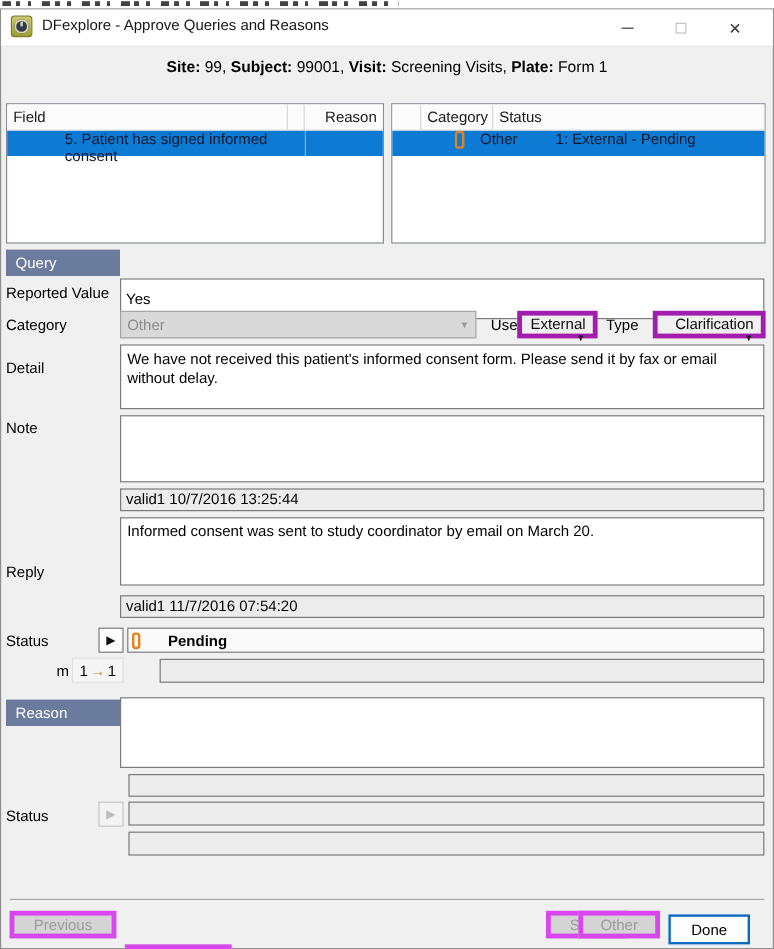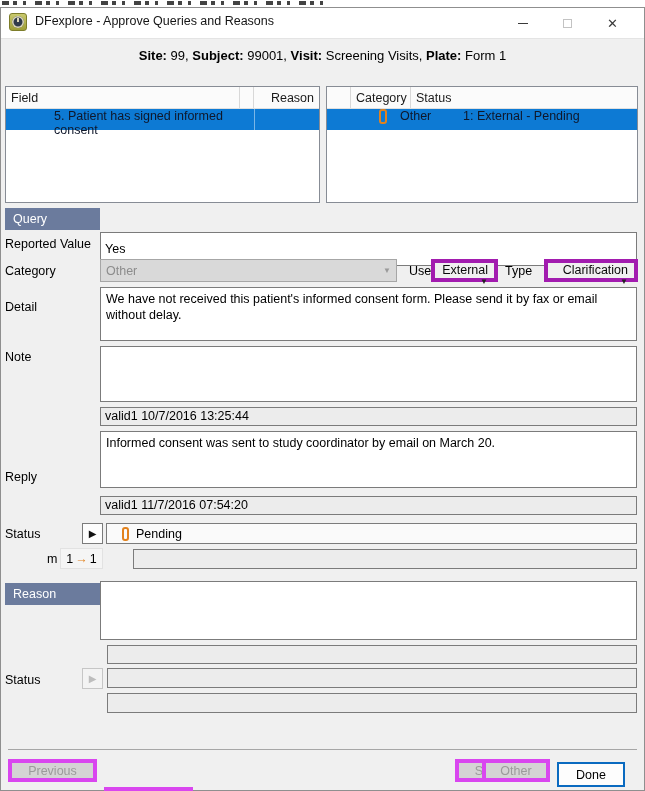--- a/index.html
+++ b/index.html
@@ -70,21 +70,21 @@
   .combo-disabled .caret { margin-left:auto; font-size:8px; color:#9a9a9a; }
   .dropdown { position:absolute; background:#f0f0f0; border:4px solid #a21caf; color:#0a0a0a;
     font-size:12.5px; display:flex; align-items:flex-end; padding:0 6px; cursor:default;flex-direction:column; }
   .dropdown .caret { margin-left:auto; padding-left:8px; font-size:8px; color:#222; }
 
   .playbtn { position:absolute; width:21px; height:21px; background:#fdfdfd; border:1px solid #7b7b7b;
     display:flex; align-items:center; justify-content:center; font-size:10px; color:#111; }
   .playbtn.disabled { background:#f3f3f3; border-color:#c6c6c6; color:#bdbdbd; }
 
   .statusfield { position:absolute; background:#fafafa; border:1px solid #7b7b7b; display:flex;
-    align-items:center; font-size:12.5px; color:#000; padding:0 15px; gap:7px; }
+    align-items:center; font-size:12.5px; color:#000; padding:0 3px; gap:23px;font-weight:bold; }
   .statusfield .flag { width:7px; height:14px; }
 
   .mbadge { position:absolute; background:#f5f5f5; border:1px solid #e2e2e2; display:flex; align-items:center;
     justify-content:center; font-size:12.5px; gap:2px; }
   .mbadge .arrow { color:#e2821e; font-weight:bold; }
 
   .separator { position:absolute; top:749px; left:8px; width:629px; height:1px; background:#a6a6a6; }
 
   .btn { position:absolute; height:23px; font-family:"Liberation Sans", sans-serif; font-size:12.5px;
     display:flex; align-items:center; justify-content:center; }

